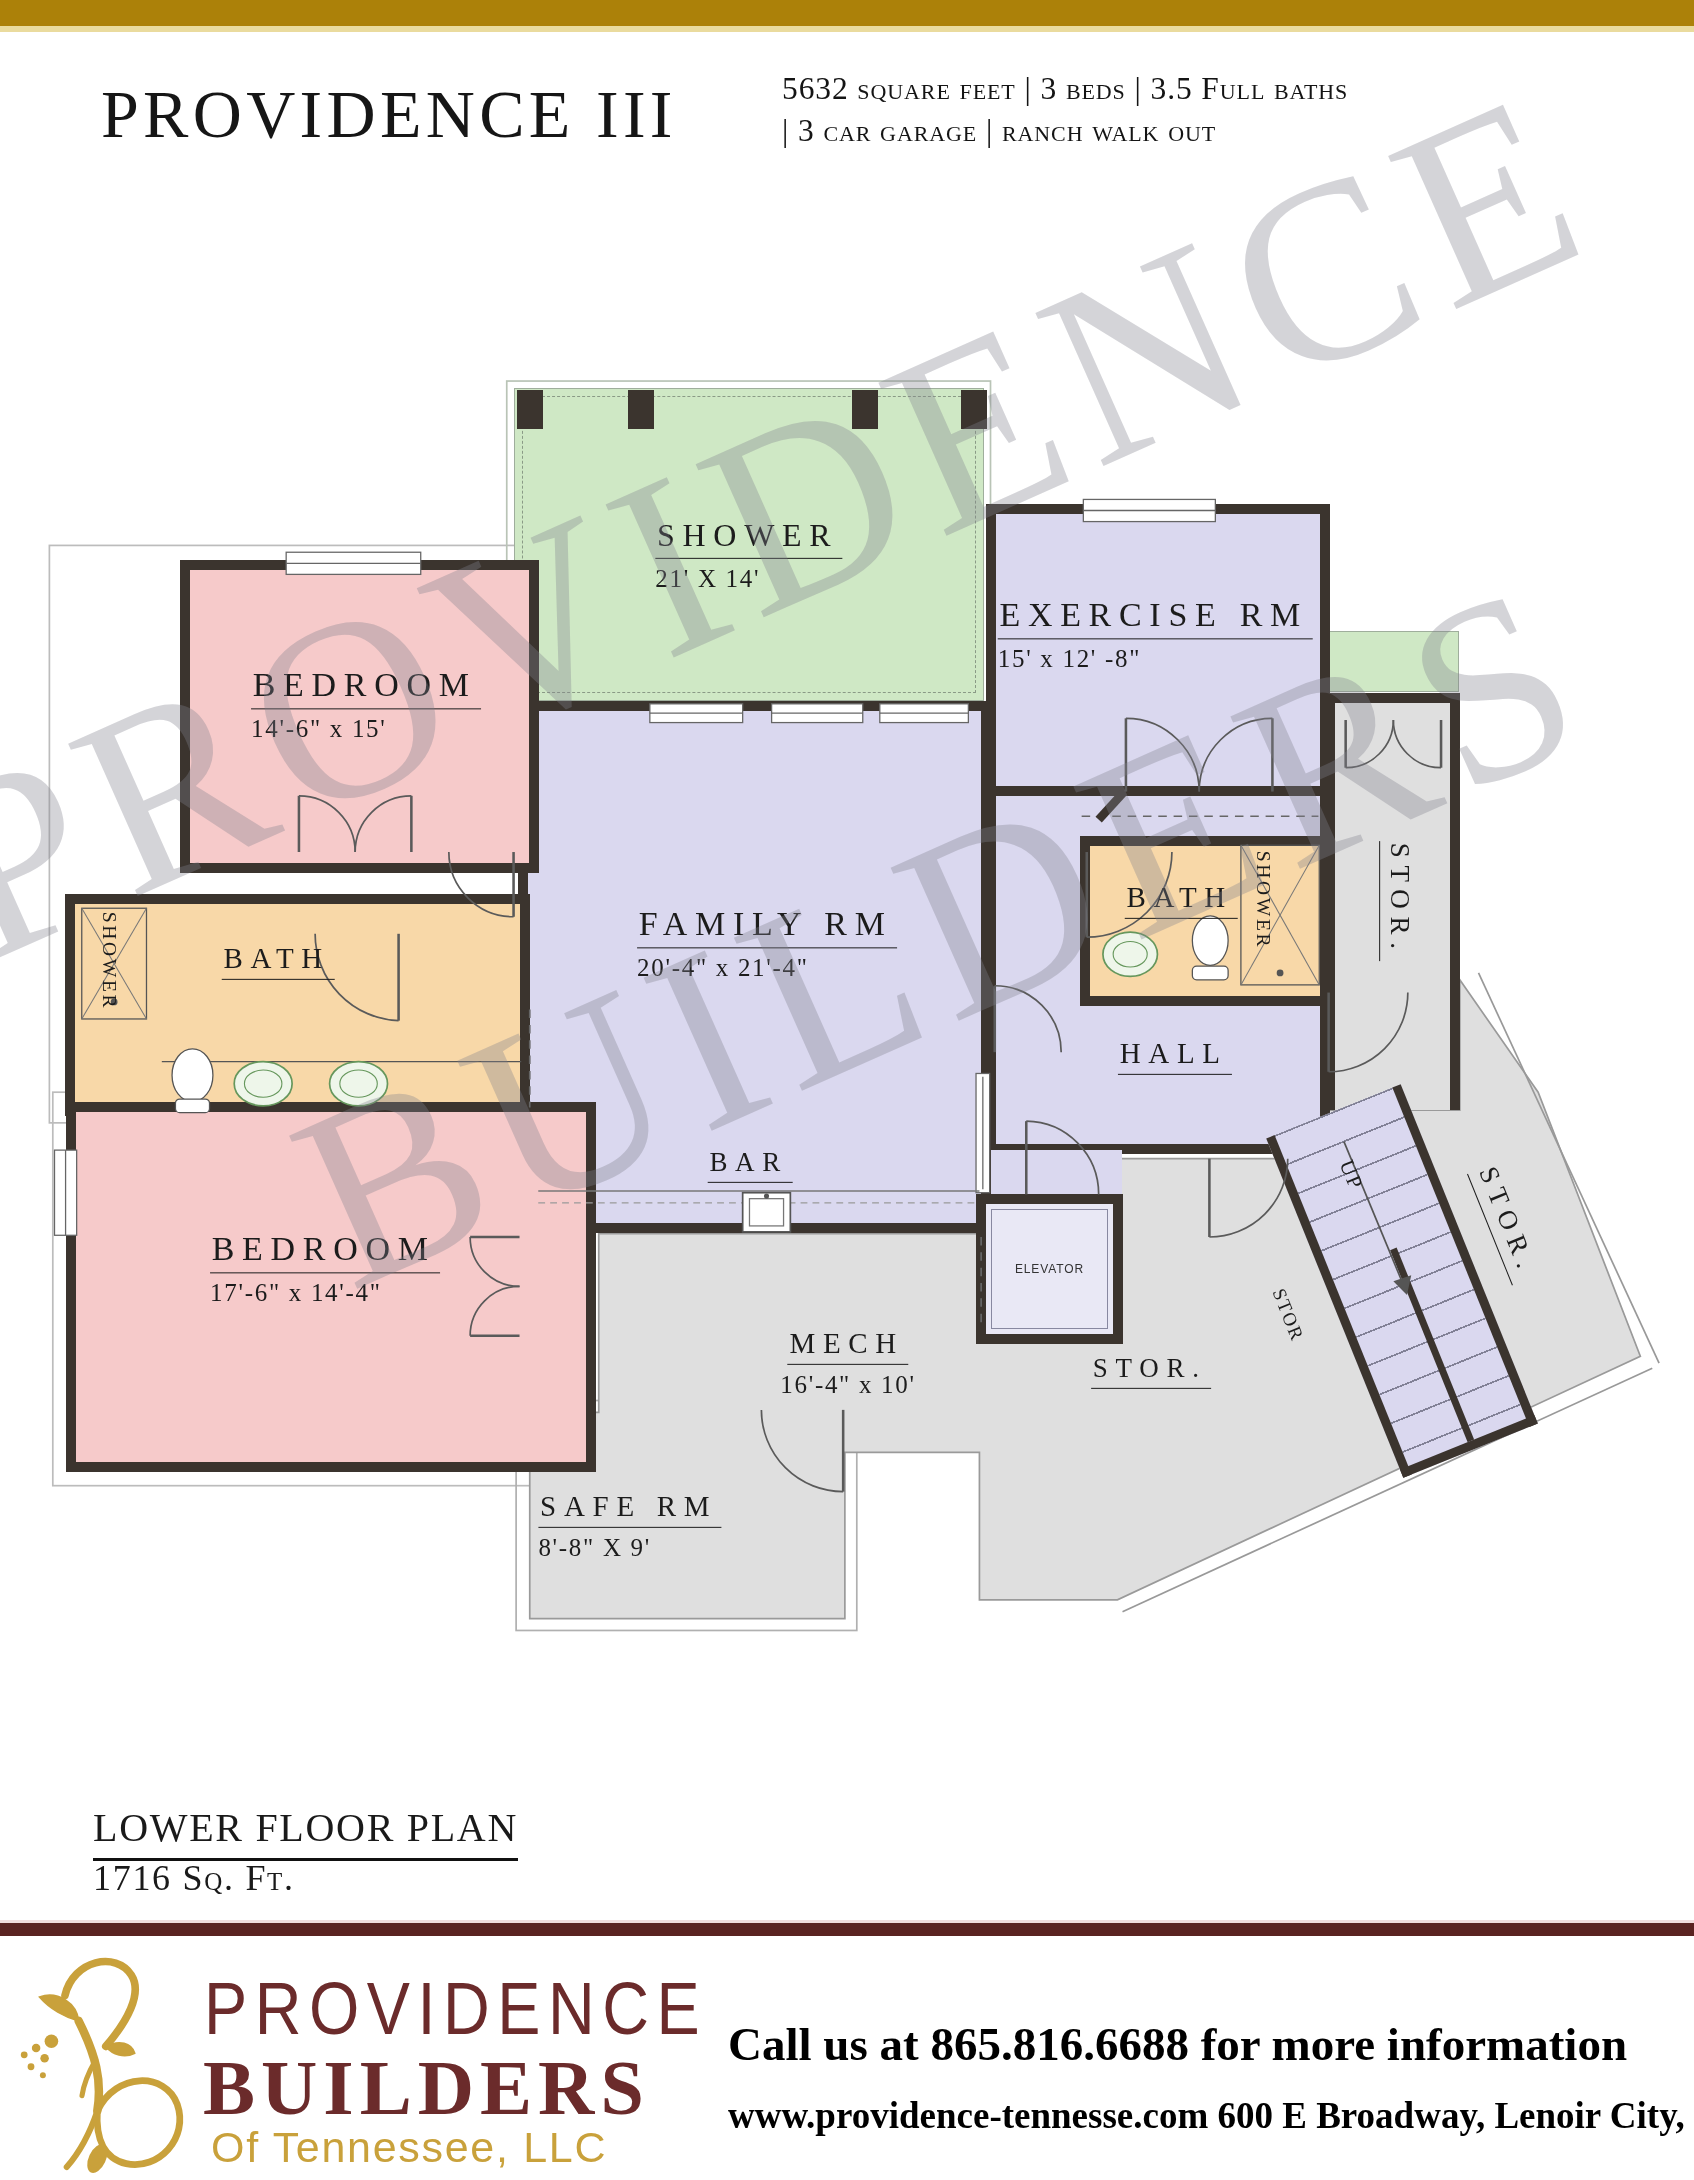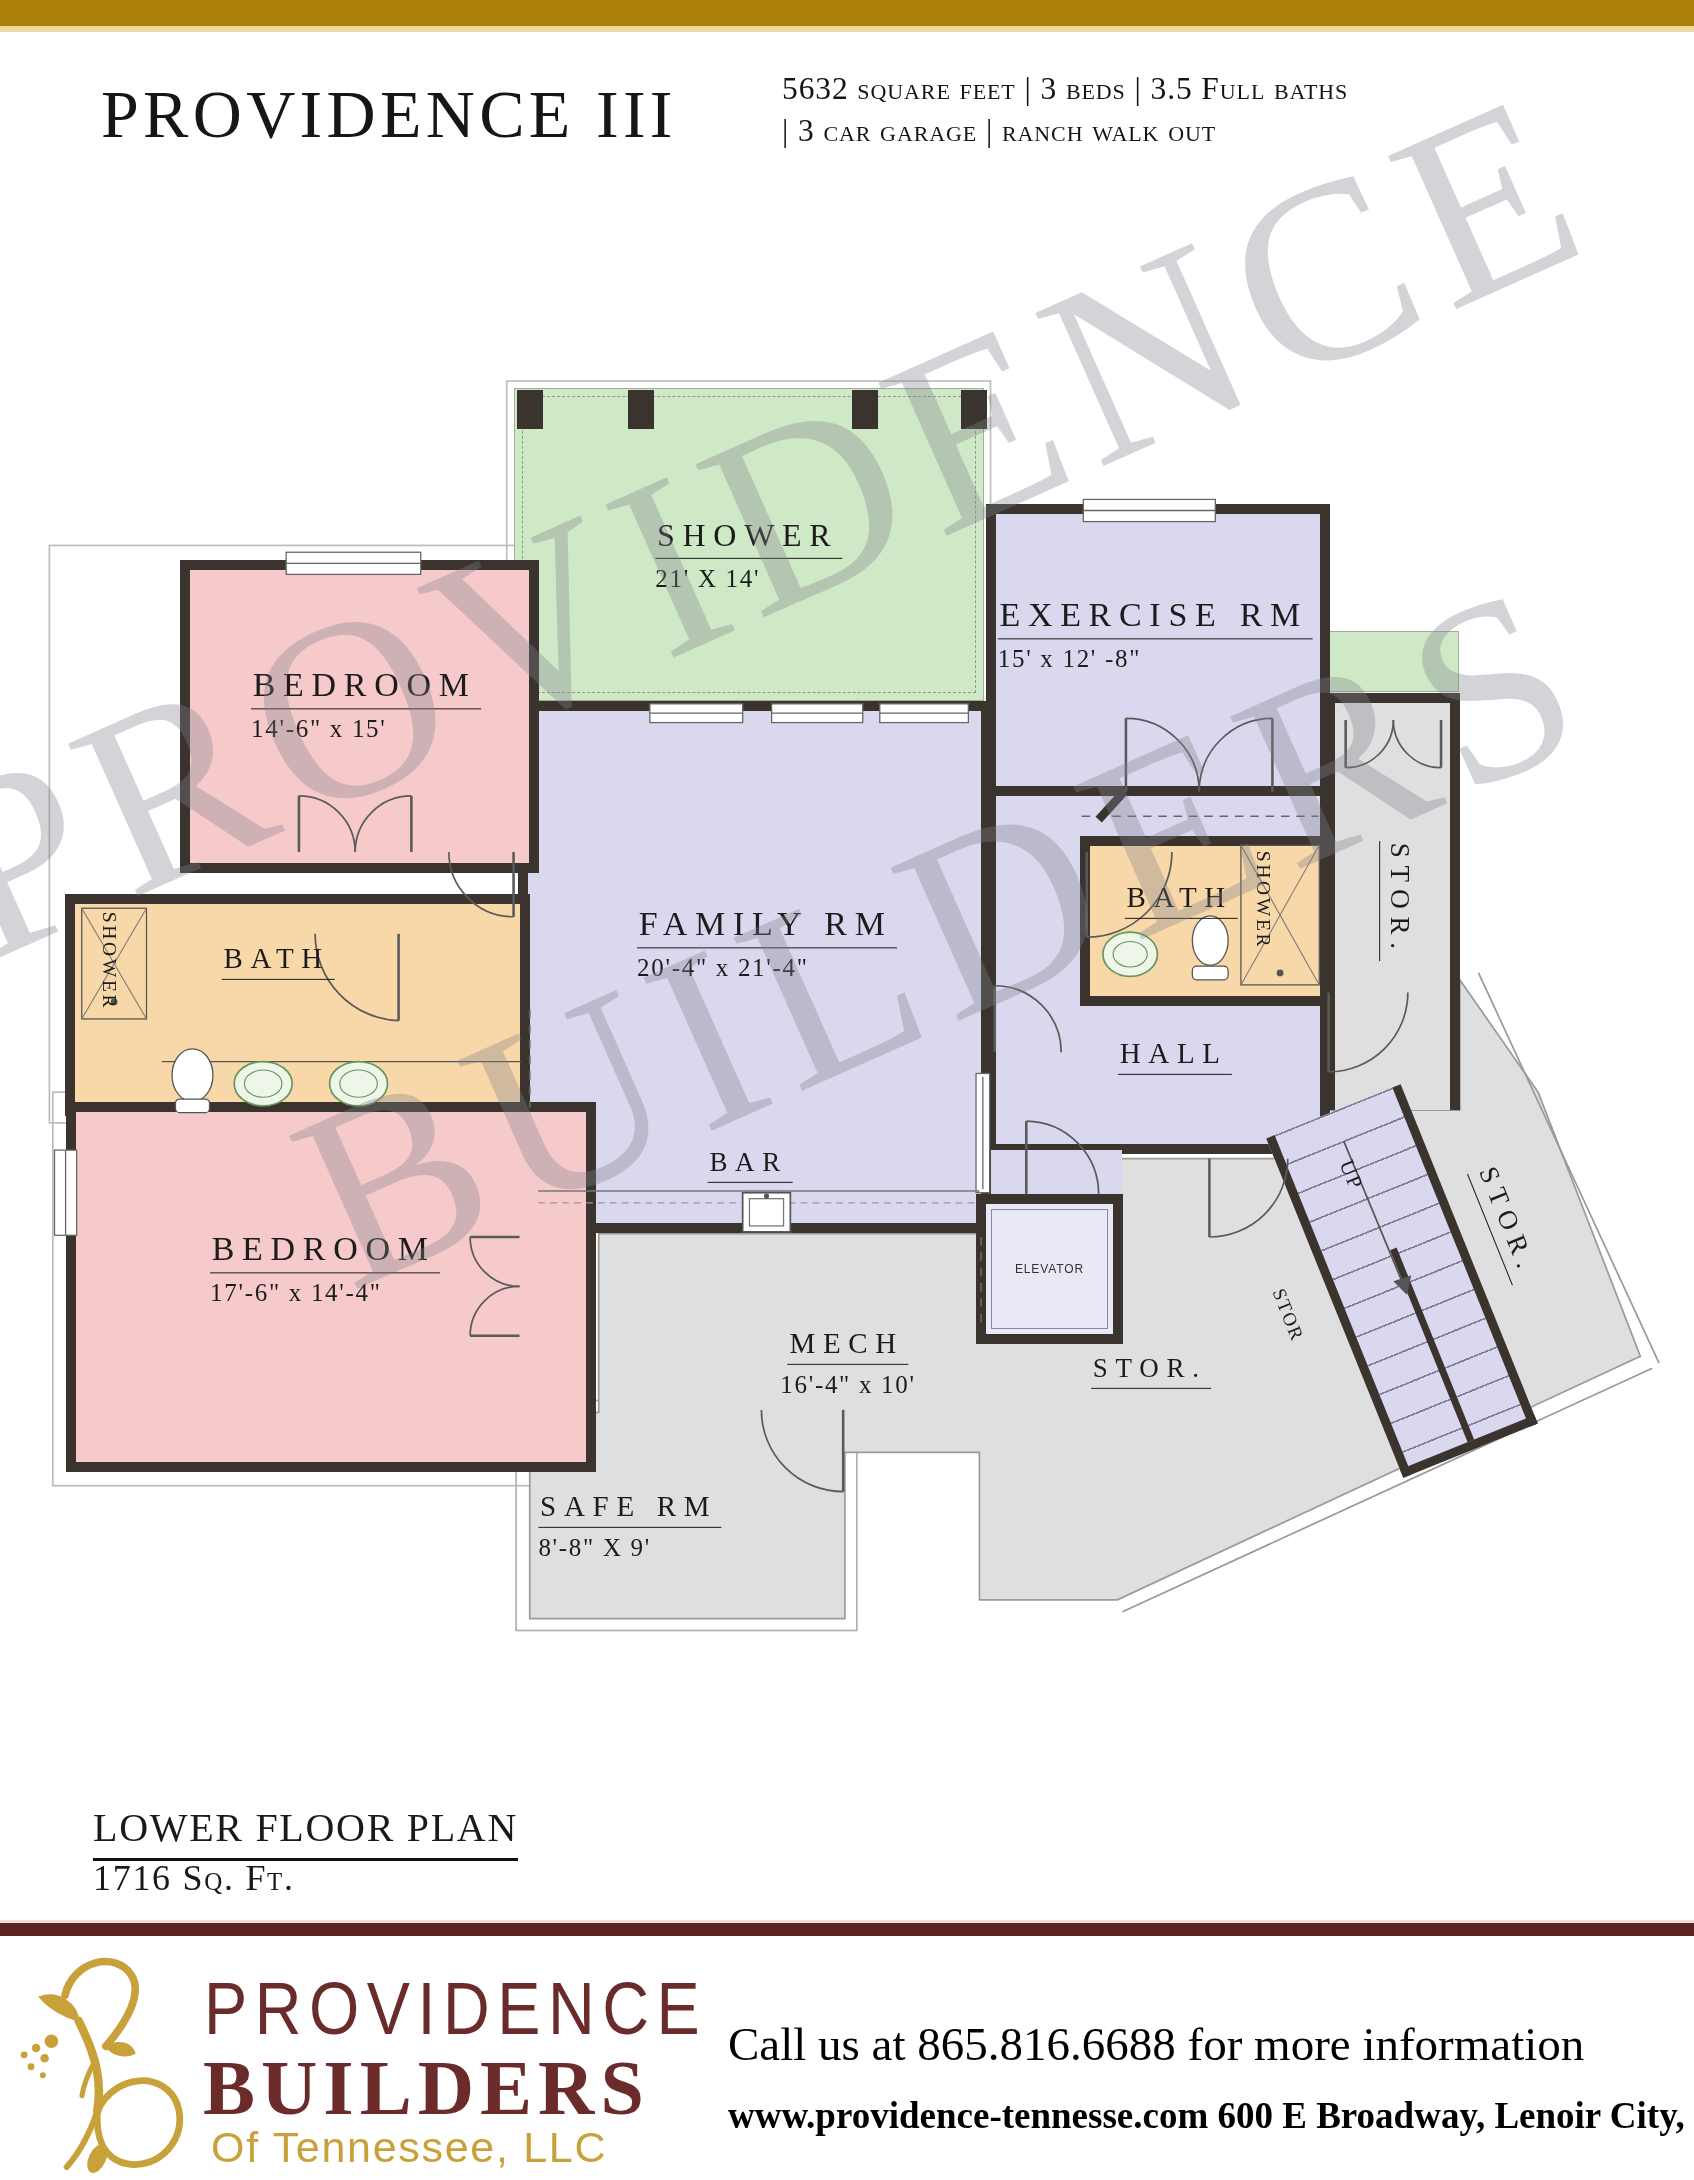--- a/index.html
+++ b/index.html
@@ -56,21 +56,21 @@
   .caption-sub{left:93px;top:1857px;font-size:36px;font-variant:small-caps;letter-spacing:1.7px;z-index:60;}
   
   .divider-accent{left:0;top:1920px;width:1694px;height:3.4px;background:#f0dcdc;z-index:60;}
   .divider{left:0;top:1923px;width:1694px;height:12.8px;background:var(--maroon);z-index:60;}
   .brand1{left:204px;top:1966px;font-family:"Liberation Sans",sans-serif;font-size:66px;
      color:var(--brand_maroon);letter-spacing:7.7px;transform:scale(.98,1.12);transform-origin:left top;z-index:60;}
   .brand2{left:203px;top:2043px;font-size:78px;font-weight:bold;color:var(--brand_maroon);
      letter-spacing:6px;z-index:60;}
   .brand3{left:211px;top:2123px;font-family:"Liberation Sans",sans-serif;font-size:43px;
      color:var(--brand_gold);letter-spacing:1.7px;z-index:60;}
-  .phone{left:728px;top:2017px;font-size:47px;font-weight:normal;color:#000;z-index:60;white-space:nowrap;}
+  .phone{left:728px;top:2017px;font-size:47px;font-weight:bold;color:#000;z-index:60;white-space:nowrap;}
   .address{left:728px;top:2094px;font-size:37px;font-weight:bold;color:#000;z-index:60;white-space:nowrap;}
   .terrace-dash{position:absolute;inset:6.8px;border:1.7px dashed #8a9a86;}
 </style>
 </head>
 <body>
 
 <div id="canvas">
 
   <div class="abs topbar"></div>
   <div class="abs topbar-accent"></div>

